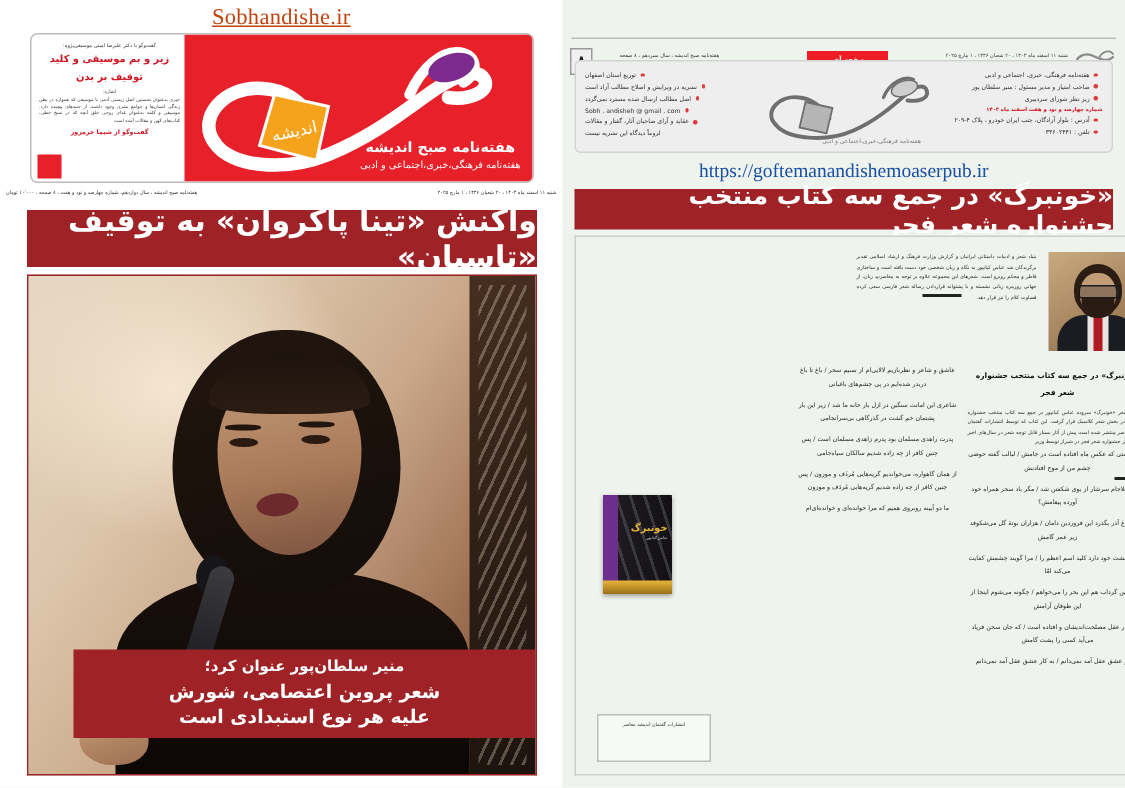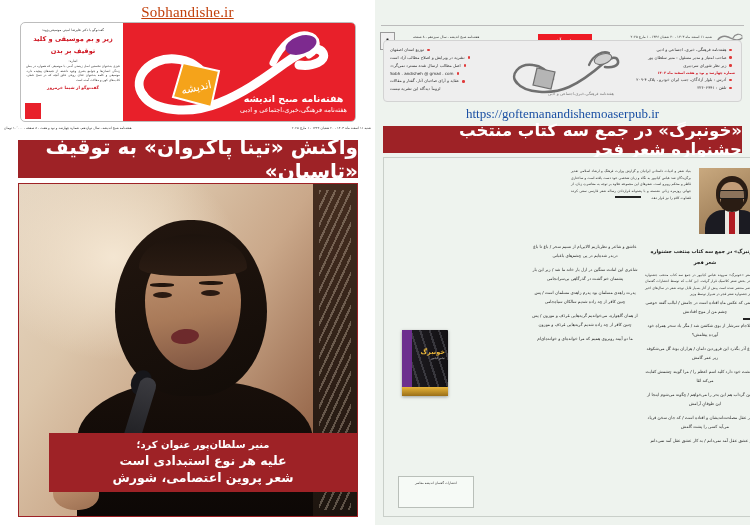--- a/index.html
+++ b/index.html
@@ -270,22 +270,22 @@
       <div class="ph-eye r"></div>
       <div class="ph-mouth"></div>
       <div class="ph-mic2"></div>
       <div class="ph-mic"></div>
       <div class="ph-stand"></div>
       <div class="ph-stand2"></div>
       <div class="ph-hand"></div>
 
       <div class="photo-caption">
         <div class="pc-kicker">منیر سلطان‌پور عنوان کرد؛</div>
+        <div class="pc-line">شعر پروین اعتصامی، شورش</div>
         <div class="pc-line">علیه هر نوع استبدادی است</div>
-        <div class="pc-line">شعر پروین اعتصامی، شورش</div>
       </div>
     </div>
   </div>
 
   <div class="page page-right">
 
     <div class="r-topbar">
       <svg class="r-logo-mini" viewBox="0 0 60 28">
         <path d="M4 20 C2 12, 14 6, 24 10 C34 14, 44 20, 52 12" fill="none" stroke="#8a8a8a" stroke-width="3" stroke-linecap="round"></path>
         <path d="M34 12 C38 4, 48 2, 52 8" fill="none" stroke="#8a8a8a" stroke-width="2.4" stroke-linecap="round"></path>

